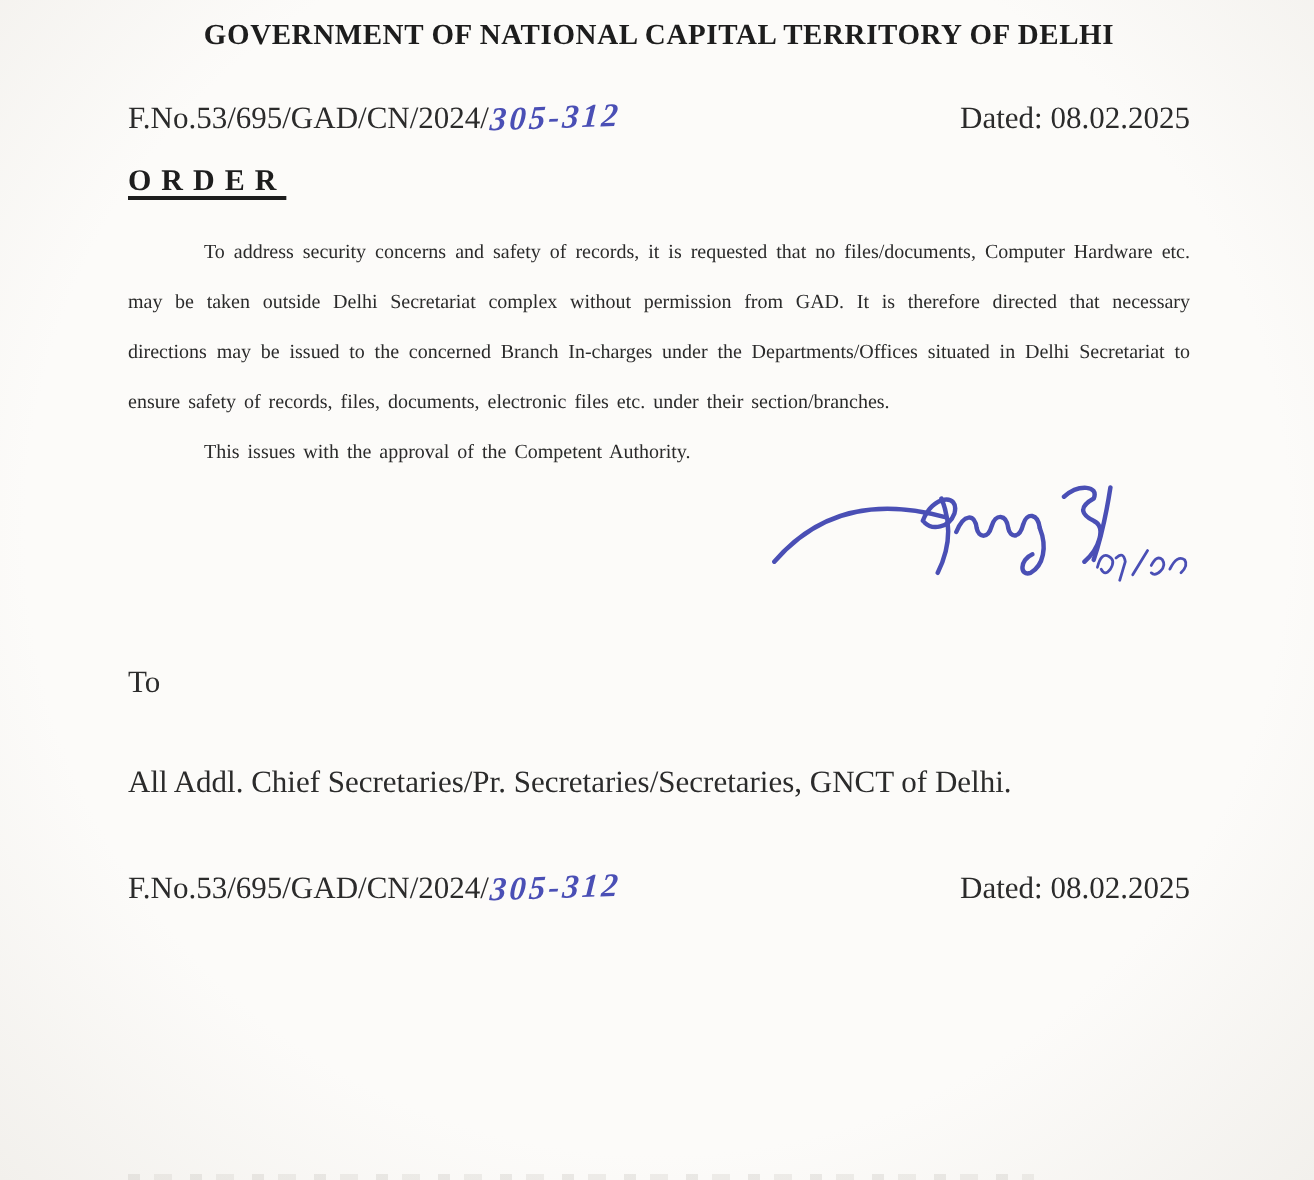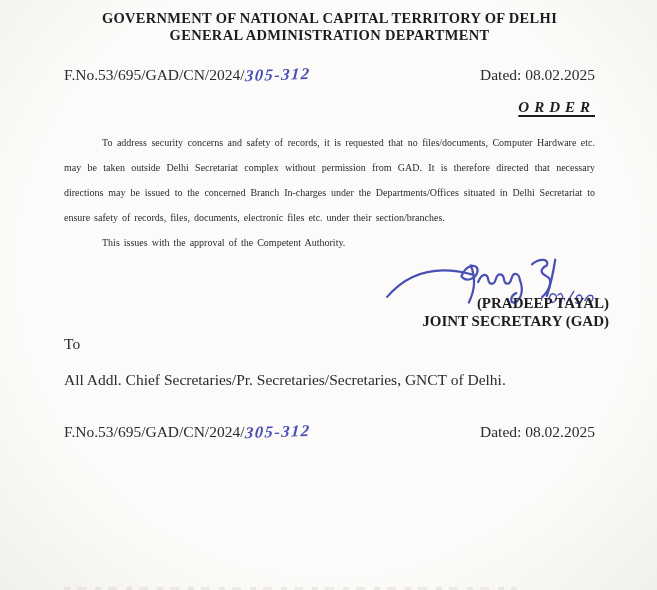--- a/index.html
+++ b/index.html
@@ -35,21 +35,21 @@
   .handwritten {
     color: #4a4fb5;
     font-style: italic;
     font-size: 16.5px;
     letter-spacing: 1.5px;
     display: inline-block;
     transform: rotate(-2deg) skewX(-6deg);
     font-weight: bold;
     margin-left: 1px;
   }
-  .order-heading-wrap { text-align: right; margin-top: 13px; font-style: italic; }
+  .order-heading-wrap { text-align: left; margin-top: 13px; }
   .order-heading {
     font-weight: bold;
     font-size: 15px;
     letter-spacing: 5px;
     color: #1d1d1d;
     text-decoration: underline;
     text-underline-offset: 3px;
     text-decoration-thickness: 1.5px;
   }
   .body-text { margin-top: 14px; }
@@ -66,41 +66,40 @@
   .signature-svg { position: absolute; right: -18px; top: 1px; width: 240px; height: 52px; }
   .sig-text {
     position: absolute; right: -14px; top: 40px;
     text-align: right;
     font-weight: bold;
     font-size: 15px;
     line-height: 17.5px;
     color: #1d1d1d;
     white-space: nowrap;
   }
-  .to-line { font-size: 15.5px; margin-top: 3px; }
-  .recipients { font-size: 15.5px; margin-top: 18px; }
+  .to-line { font-size: 15.5px; margin-top: 17px; }
+  .recipients { font-size: 15.5px; margin-top: 32px; }
   .ref-row.bottom { margin-top: 33px; }
   .cutoff-remnant {
     position: absolute;
     left: 64px; right: 140px; bottom: 0;
     height: 3px;
     background: repeating-linear-gradient(90deg,
       #c9c6c0 0px, #c9c6c0 6px, transparent 6px, transparent 13px,
       #d3d0ca 13px, #d3d0ca 22px, transparent 22px, transparent 31px);
     opacity: 0.35;
   }
 </style>
 </head>
 <body>
 
 <div class="page">
 
   <div class="header">
     <div>GOVERNMENT OF NATIONAL CAPITAL TERRITORY OF DELHI</div>
-    <div>GENERAL ADMINISTRATION DEPARTMENT</div>
   </div>
 
   <div class="ref-row">
     <div><span>F.No.53/695/GAD/CN/2024/</span><span class="handwritten">305-312</span></div>
     <div>Dated: 08.02.2025</div>
   </div>
 
   <div class="order-heading-wrap">
     <span class="order-heading">ORDER</span>
   </div>
@@ -122,24 +121,20 @@
         <path d="M187,4 C185,17 182,31 178,43"></path>
       </g>
       <g fill="none" stroke-linecap="round" stroke-linejoin="round" stroke-width="1.5" stroke="#4a4fb5">
         <path d="M180,47 q2,-8 6,-6 q4,2 1,7 q-3,4 -5,0"></path>
         <path d="M190,42 q4,-4 5,2 l-3,10"></path>
         <path d="M199,51 l8,-13"></path>
         <path d="M209,46 q3,-6 6,-3 q2,3 -1,6 q-3,3 -5,1"></path>
         <path d="M219,48 q4,-8 8,-5 q2,3 -2,7"></path>
       </g>
     </svg>
-    <div class="sig-text">
-      <div>(PRADEEP TAYAL)</div>
-      <div>JOINT SECRETARY (GAD)</div>
-    </div>
   </div>
 
   <div class="to-line">To</div>
 
   <div class="recipients">All Addl. Chief Secretaries/Pr. Secretaries/Secretaries, GNCT of Delhi.</div>
 
   <div class="ref-row bottom">
     <div><span>F.No.53/695/GAD/CN/2024/</span><span class="handwritten">305-312</span></div>
     <div>Dated: 08.02.2025</div>
   </div>

